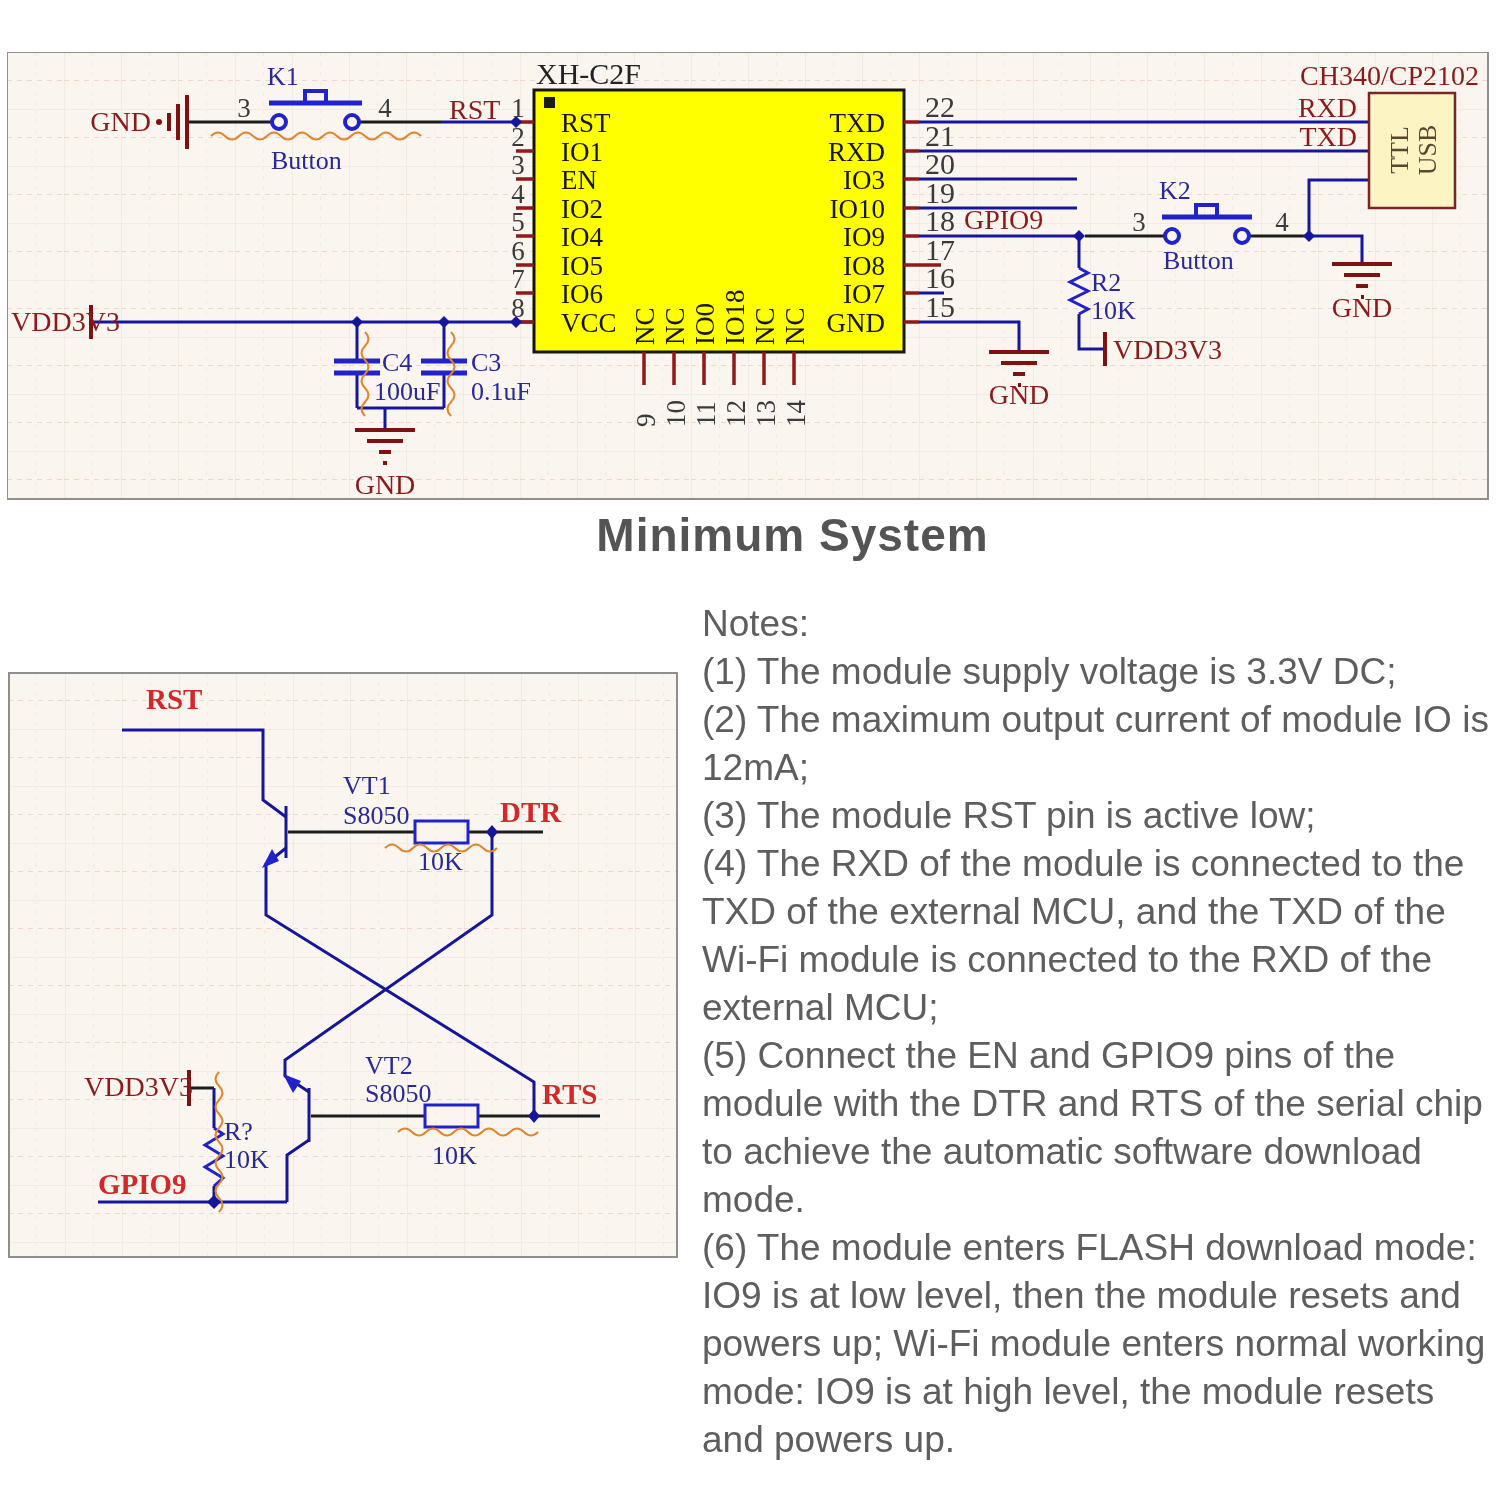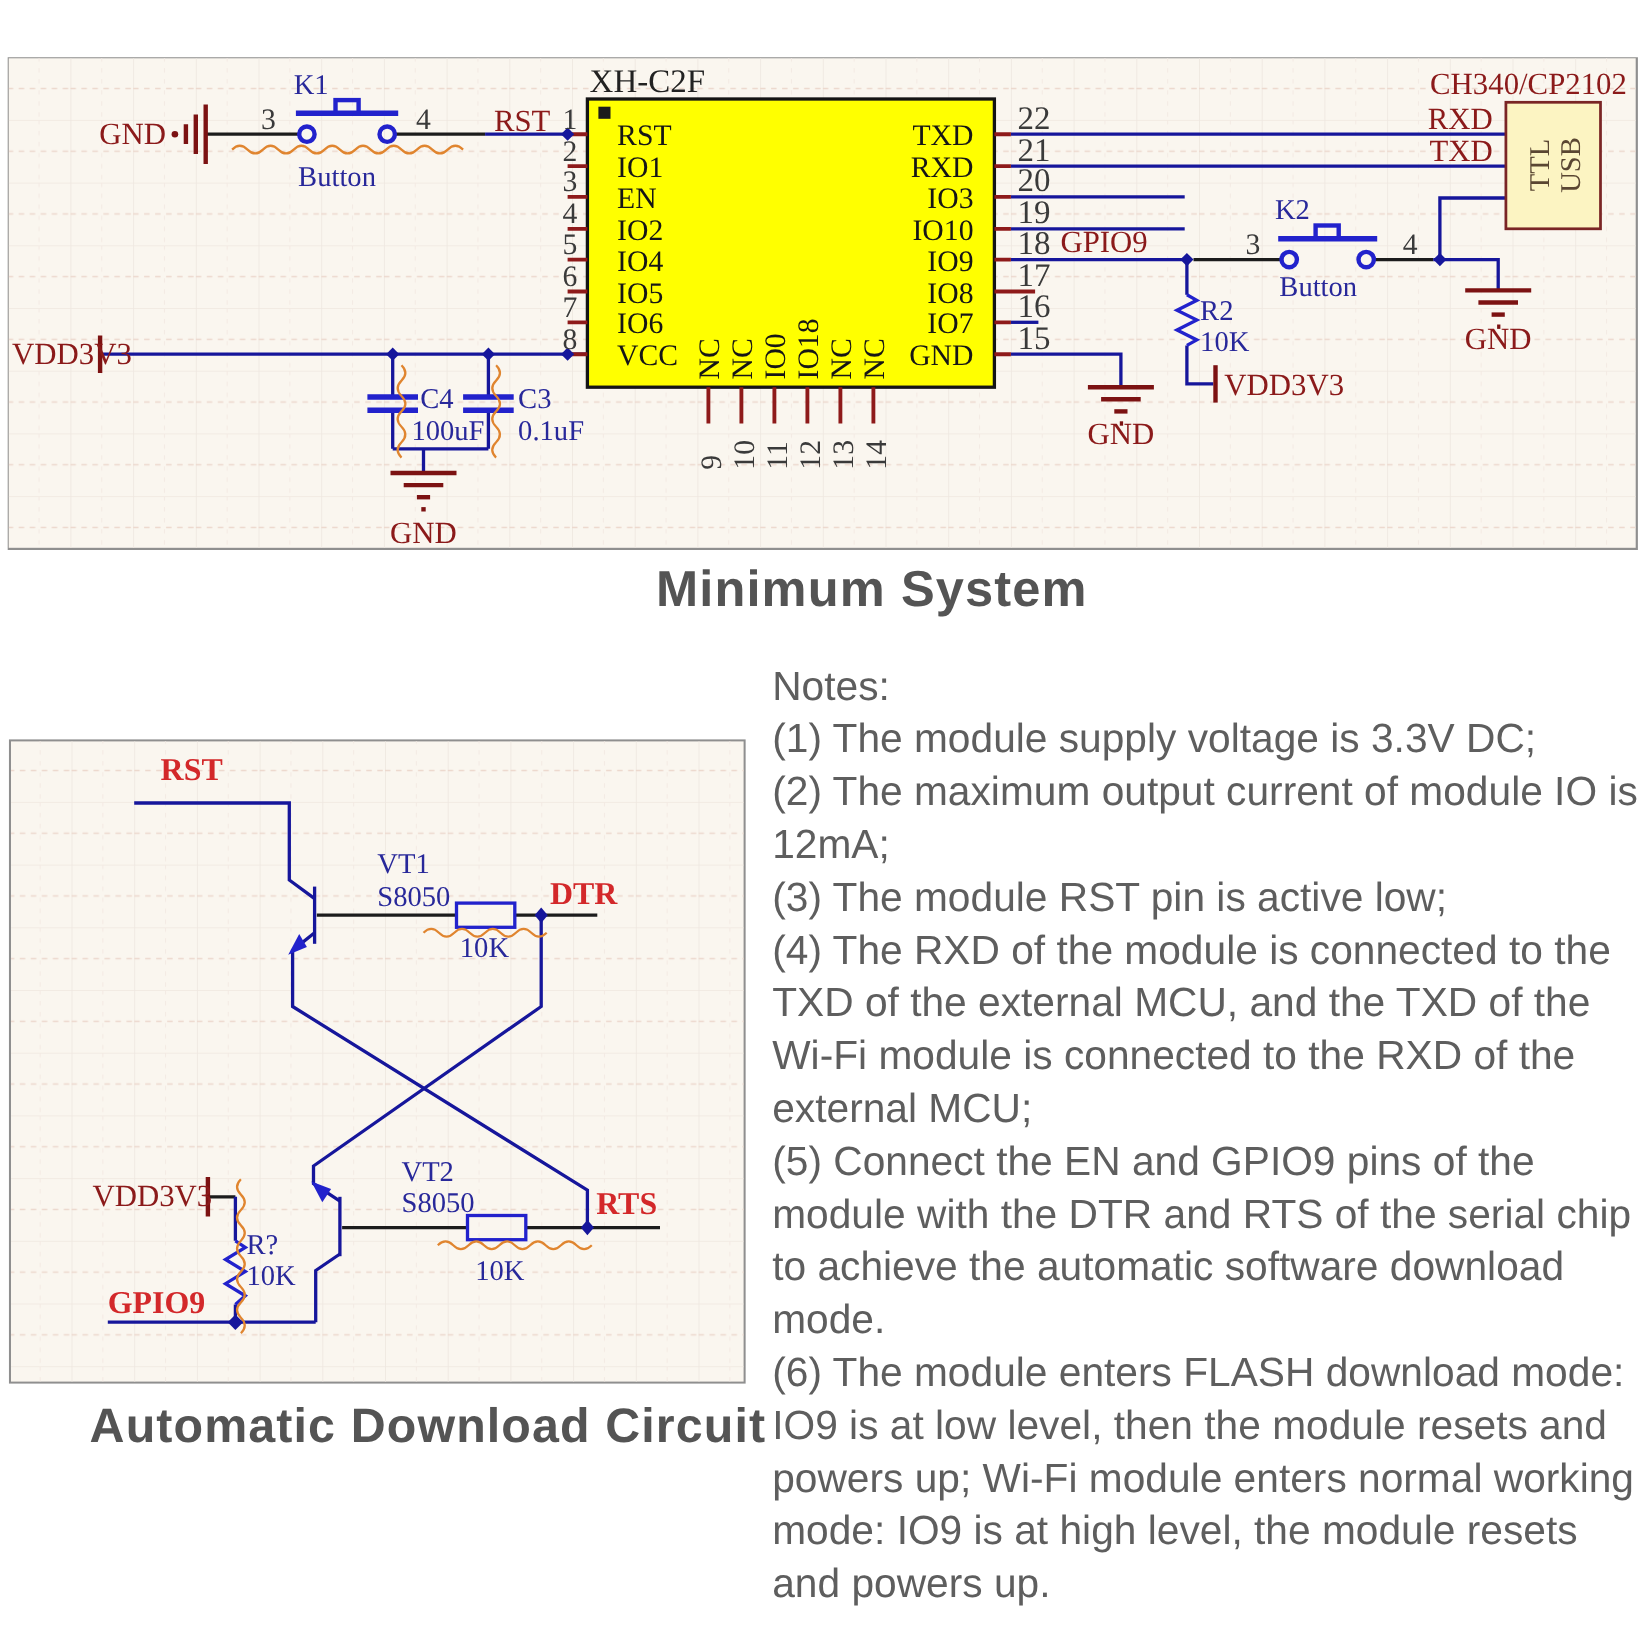--- a/index.html
+++ b/index.html
@@ -304,21 +304,20 @@
     <text class="tblue" x="365" y="1074" font-size="28">VT2</text>
     <text class="tblue" x="365" y="1102" font-size="28">S8050</text>
     <text class="tblue" x="432" y="1164" font-size="28">10K</text>
     <text class="tred" x="542" y="1104">RTS</text>
     <text class="tnet" x="84" y="1096" font-size="27">VDD3V3</text>
     <text class="tblue" x="224" y="1140" font-size="28">R?</text>
     <text class="tblue" x="224" y="1168" font-size="28">10K</text>
     <text class="tred" x="98" y="1194">GPIO9</text>
   </svg>
 
-  <div class="title" style="left:0;top:1272px;width:690px;text-align:center;font-size:44px;">Automatic Download Circuit</div>
 
   <div class="notes">
     <div>Notes:</div>
     <p>(1) The module supply voltage is 3.3V DC;</p>
     <p>(2) The maximum output current of module IO is 12mA;</p>
     <p>(3) The module RST pin is active low;</p>
     <p>(4) The RXD of the module is connected to the TXD of the external MCU, and the TXD of the Wi-Fi module is connected to the RXD of the external MCU;</p>
     <p>(5) Connect the EN and GPIO9 pins of the module with the DTR and RTS of the serial chip to achieve the automatic software download mode.</p>
     <p>(6) The module enters FLASH download mode: IO9 is at low level, then the module resets and powers up; Wi-Fi module enters normal working mode: IO9 is at high level, the module resets and powers up.</p>
   </div>

